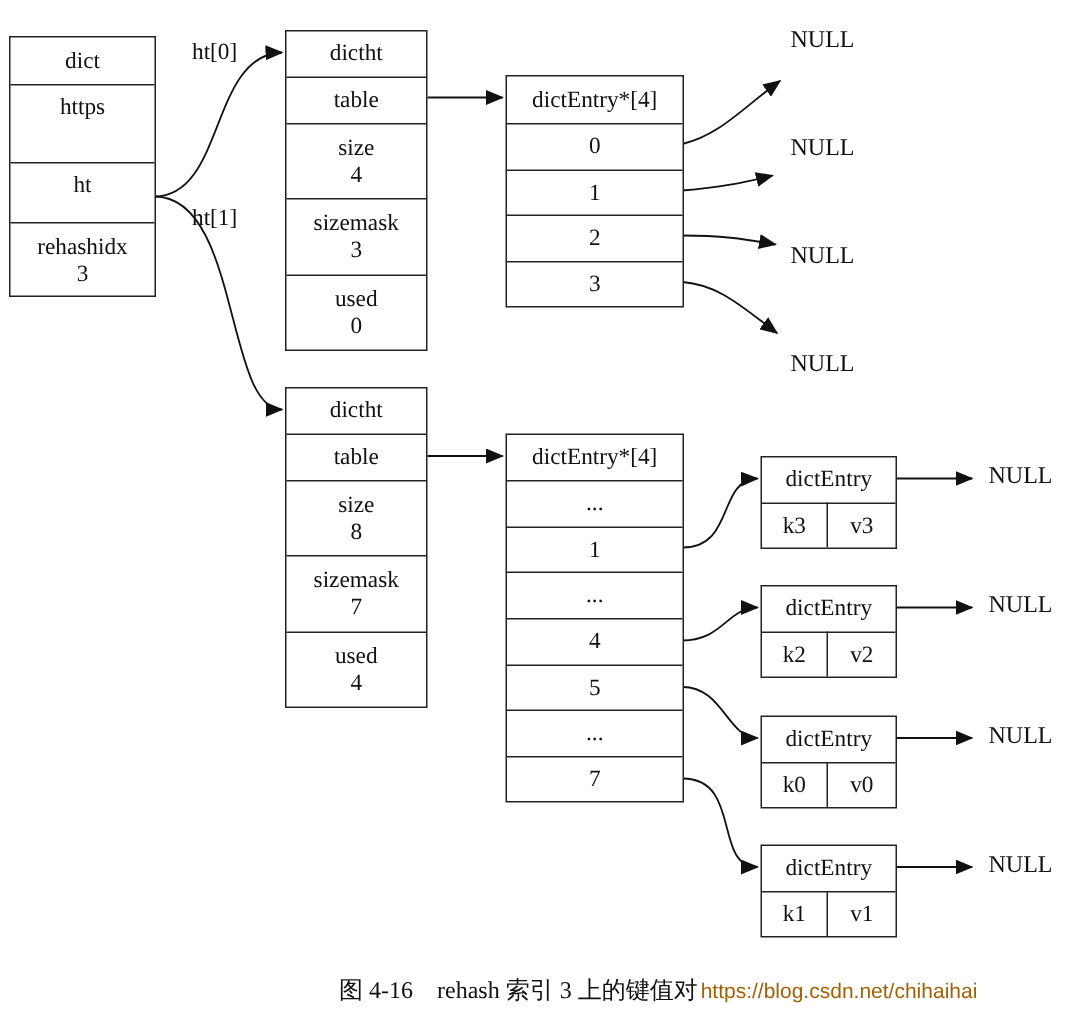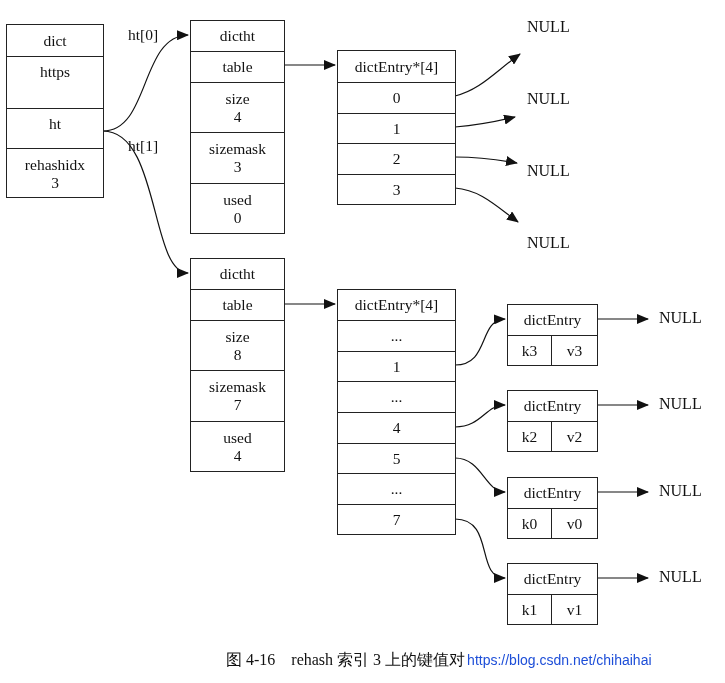--- a/index.html
+++ b/index.html
@@ -10,21 +10,21 @@
          display:flex; flex-direction:column; align-items:center; justify-content:center;
          font-size:15.5px; line-height:18px; text-align:center; }
   .row.first { border-top:none; }
   .cell { position:absolute; box-sizing:border-box; display:flex; align-items:center; justify-content:center;
           font-size:15.5px;text-align:right; }
   .lbl { position:absolute; font-size:15.5px; white-space:nowrap; }
   .null { position:absolute; font-size:16px; white-space:nowrap; }
   svg.edges { position:absolute; left:0; top:0; width:725px; height:683px; pointer-events:none; }
   .caption { position:absolute; left:226px; top:650px; font-size:16px; white-space:nowrap; }
   .caption .b { font-weight:normal; }
-  .caption .wm { font-family:"Liberation Sans","DejaVu Sans",sans-serif; color:#1d4ed8; font-size:14px; margin-left:2px; }
+  .caption .wm { font-family:"Liberation Sans","DejaVu Sans",sans-serif; color:#a16207; font-size:14px; margin-left:2px; }
 </style>
 </head>
 <body>
 
 <svg class="edges" xmlns="http://www.w3.org/2000/svg">
   <defs>
     <marker id="ah" markerWidth="12" markerHeight="10" refX="11" refY="5" orient="auto" markerUnits="userSpaceOnUse">
       <path d="M0,0 L12,5 L0,10 z" fill="#111"></path>
     </marker>
   </defs>

